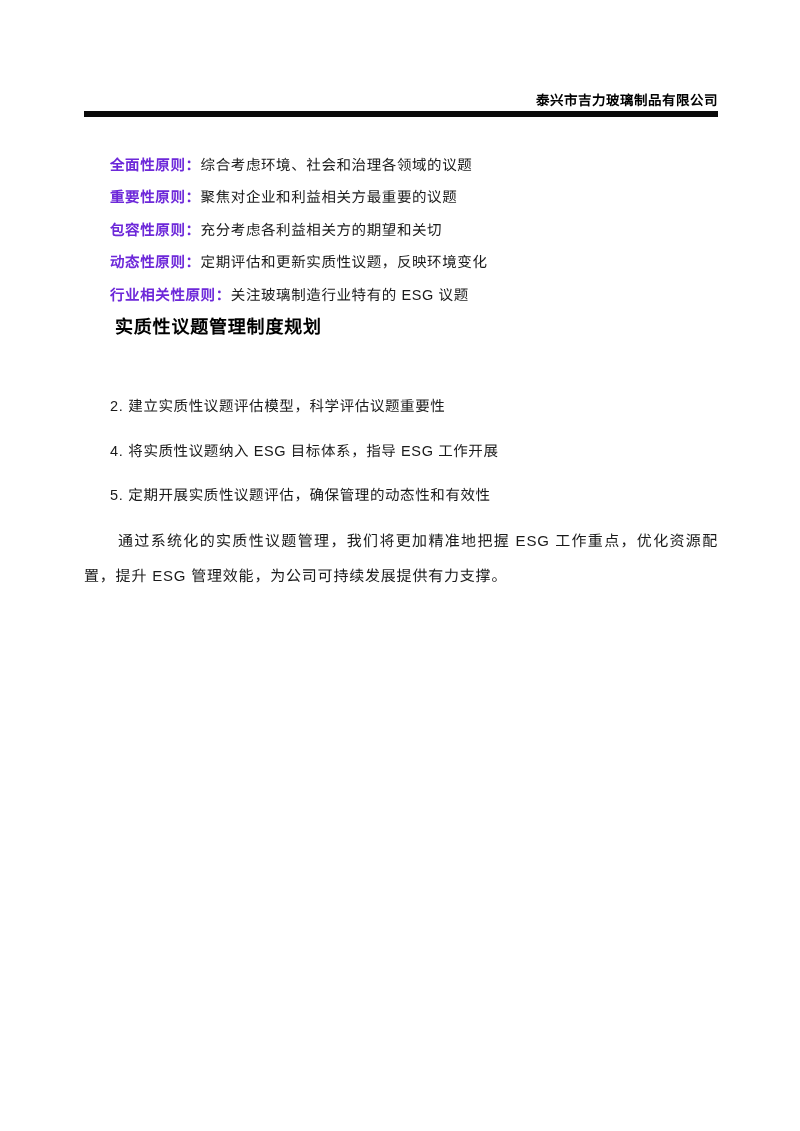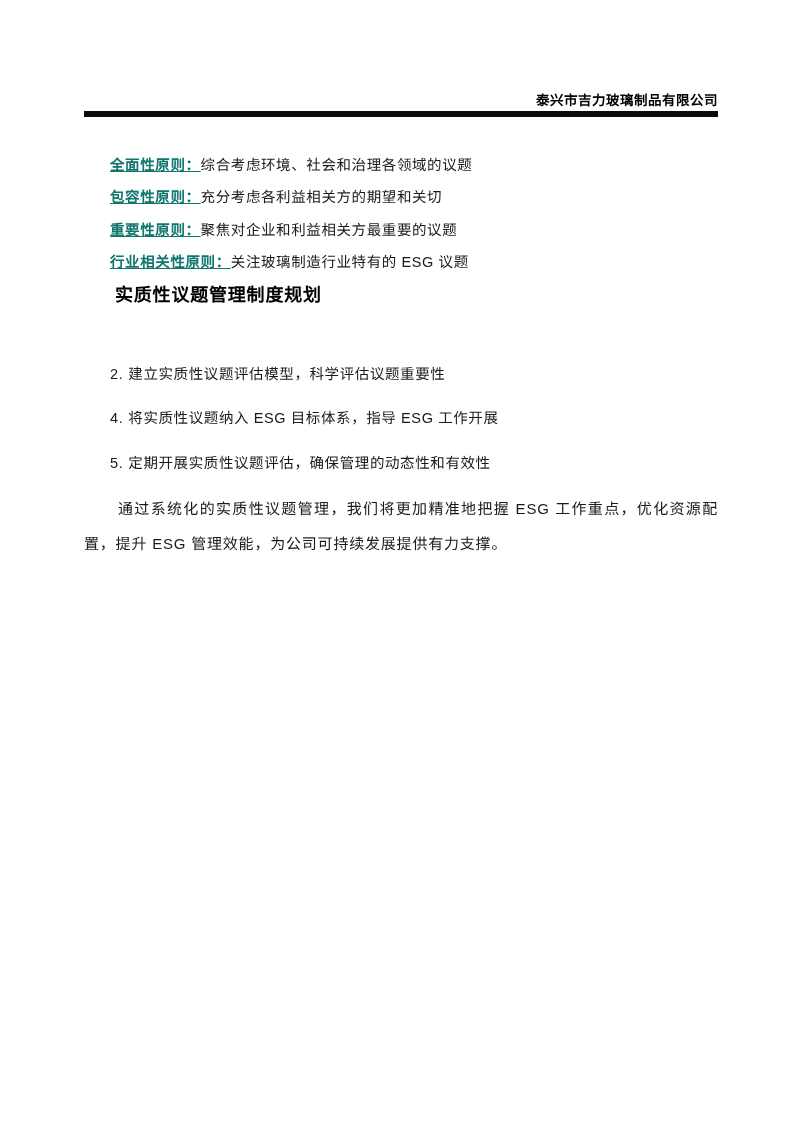--- a/index.html
+++ b/index.html
@@ -36,21 +36,21 @@
 
   
   .principles { margin-top: 38px; padding-left: 26px; }
   .principle {
     font-size: 14.5px;
     line-height: 20px;
     margin-bottom: 12.5px;
     letter-spacing: 0.6px;
     white-space: nowrap;
   }
-  .principle .plabel { font-weight: 700; color: #0f766e; text-decoration: underline; }
+  .principle .plabel { font-weight: 700; color: #6d28d9; }
 
   
   .section-title {
     margin-top: 7px;
     padding-left: 31px;
     font-size: 18px;
     line-height: 22px;
     font-weight: 700;
     color: #000000;
     letter-spacing: 0.8px;
@@ -101,24 +101,27 @@
     <header>
       <div class="company">泰兴市吉力玻璃制品有限公司</div>
       <div class="header-rule"></div>
     </header>
 
     <section class="principles">
       <div class="principle">
         <span class="plabel">全面性原则：</span><span>综合考虑环境、社会和治理各领域的议题</span>
       </div>
       <div class="principle">
+        <span class="plabel">重要性原则：</span><span>聚焦对企业和利益相关方最重要的议题</span>
+      </div>
+      <div class="principle">
         <span class="plabel">包容性原则：</span><span>充分考虑各利益相关方的期望和关切</span>
       </div>
       <div class="principle">
-        <span class="plabel">重要性原则：</span><span>聚焦对企业和利益相关方最重要的议题</span>
+        <span class="plabel">动态性原则：</span><span>定期评估和更新实质性议题，反映环境变化</span>
       </div>
       <div class="principle">
         <span class="plabel">行业相关性原则：</span><span>关注玻璃制造行业特有的 ESG 议题</span>
       </div>
     </section>
 
     <h2 class="section-title">实质性议题管理制度规划</h2>
 
 
     <ol class="items">

